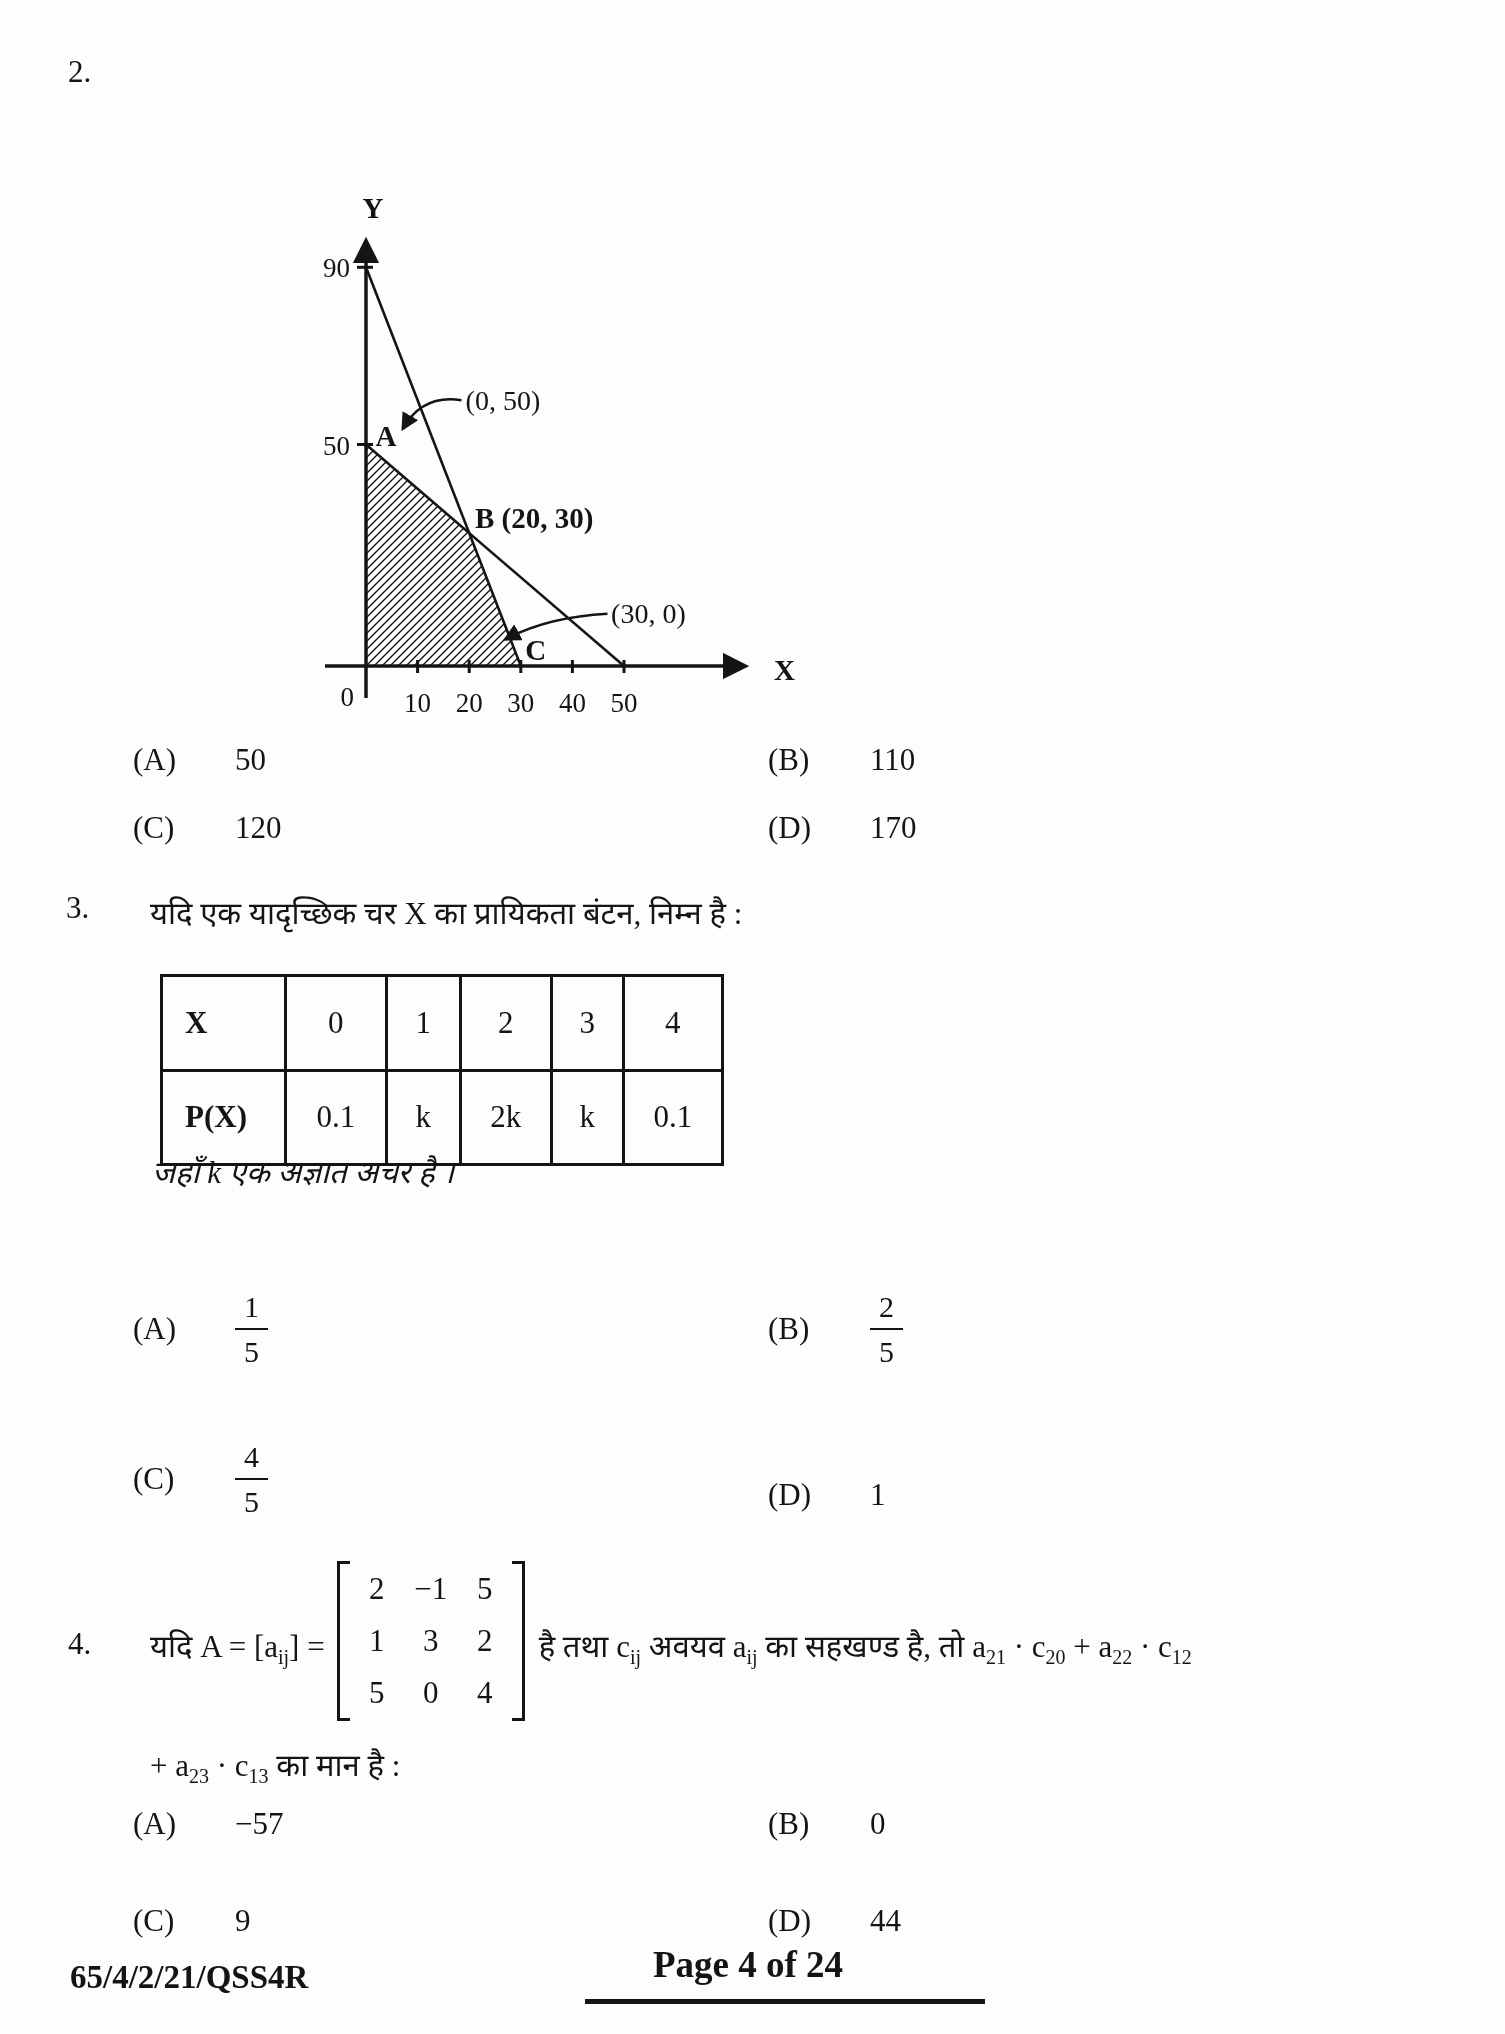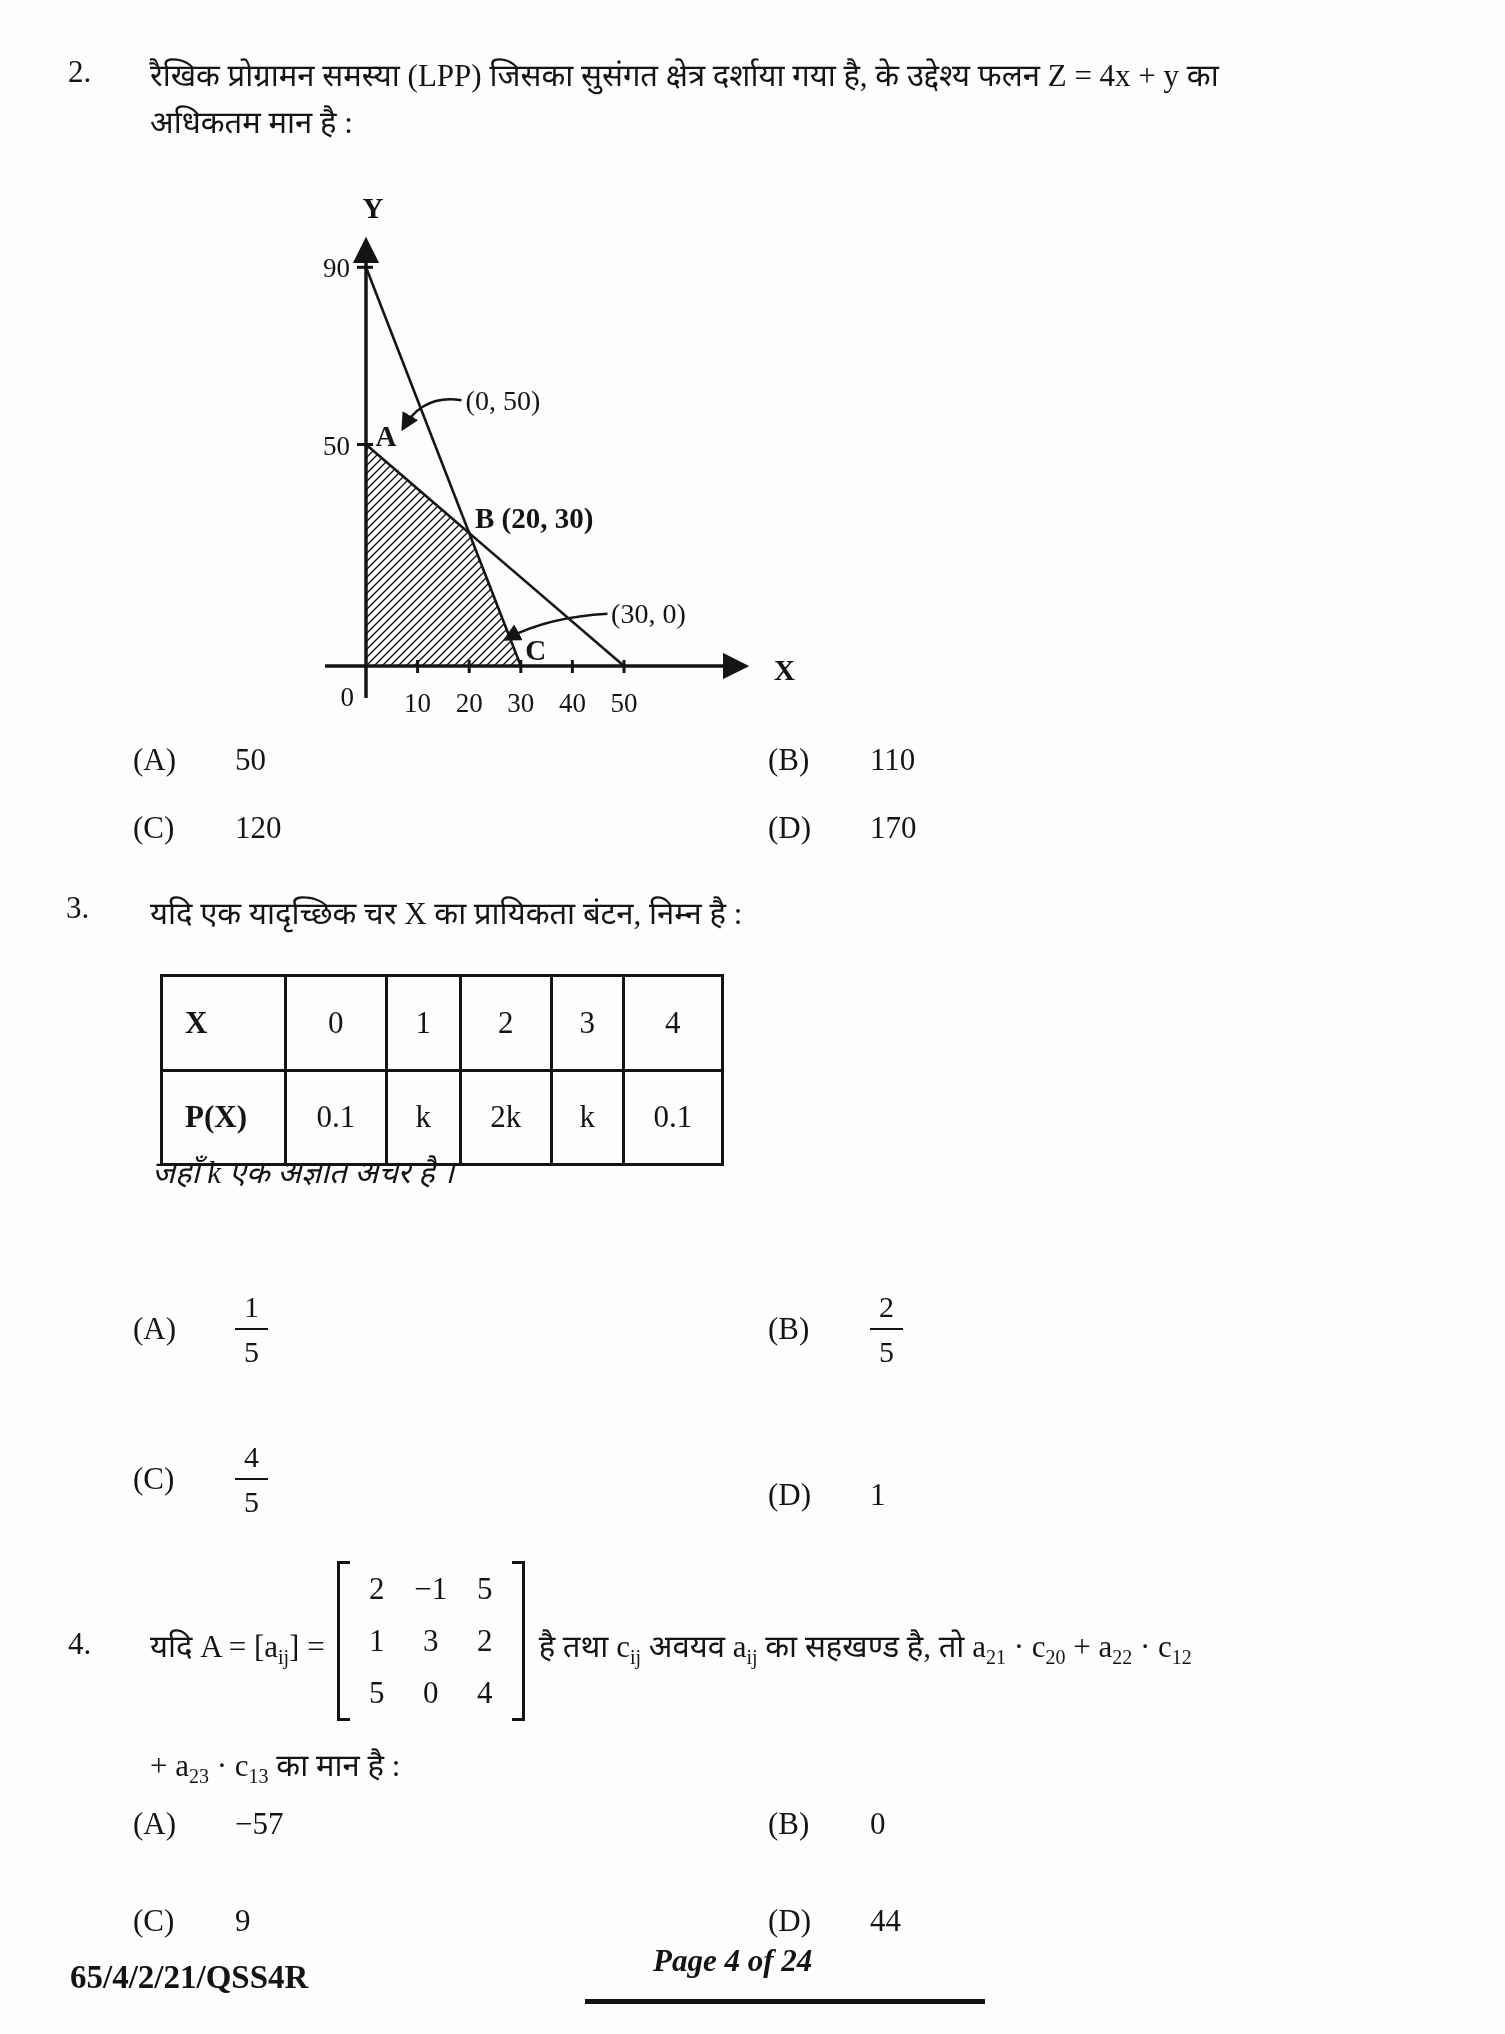--- a/index.html
+++ b/index.html
@@ -39,33 +39,29 @@
 
   
   svg text { font-family:"Liberation Serif","DejaVu Serif",serif; fill:#141414; }
   svg .tick-label  { font-size:27px; }
   svg .axis-letter { font-size:29px; font-weight:bold; }
   svg .point-label { font-size:29px; font-weight:bold; }
   svg .coord-label { font-size:28px; }
 
   
   .footer-code { position:absolute; font-size:33px; font-weight:bold;margin-top:16px; }
-  .footer-page { position:absolute; font-size:31px; font-weight:bold; font-style:italic; }
+  .footer-page { position:absolute; font-size:37px; font-weight:bold; }
   .footer-line { position:absolute; height:5px; background:#141414; }
 </style>
 </head>
 <body>
 
 <div class="page">
 
   <div class="abs qnum" style="left:68px; top:54px;">2.</div>
-  <div class="abs qtext" style="left:150px; top:52px;">
-    <div>रैखिक प्रोग्रामन समस्या (LPP) जिसका सुसंगत क्षेत्र दर्शाया गया है, के उद्देश्य फलन Z = 4x + y का</div>
-    <div>अधिकतम मान है :</div>
-  </div>
 
   <svg class="abs" style="left:228px; top:140px;" width="590" height="600" viewBox="0 0 590 600">
       <defs>
     <pattern id="hatch" width="8" height="8" patternUnits="userSpaceOnUse">
       <path d="M-2,2 L2,-2 M-2,10 L10,-2 M6,10 L10,6" stroke="#141414" stroke-width="1.4"></path>
     </pattern>
     <marker id="ah" viewBox="0 0 10 10" refX="8" refY="5" markerWidth="7.5" markerHeight="7.5" orient="auto">
       <path d="M0,0 L10,5 L0,10 z" fill="#141414"></path>
     </marker>
   </defs>

